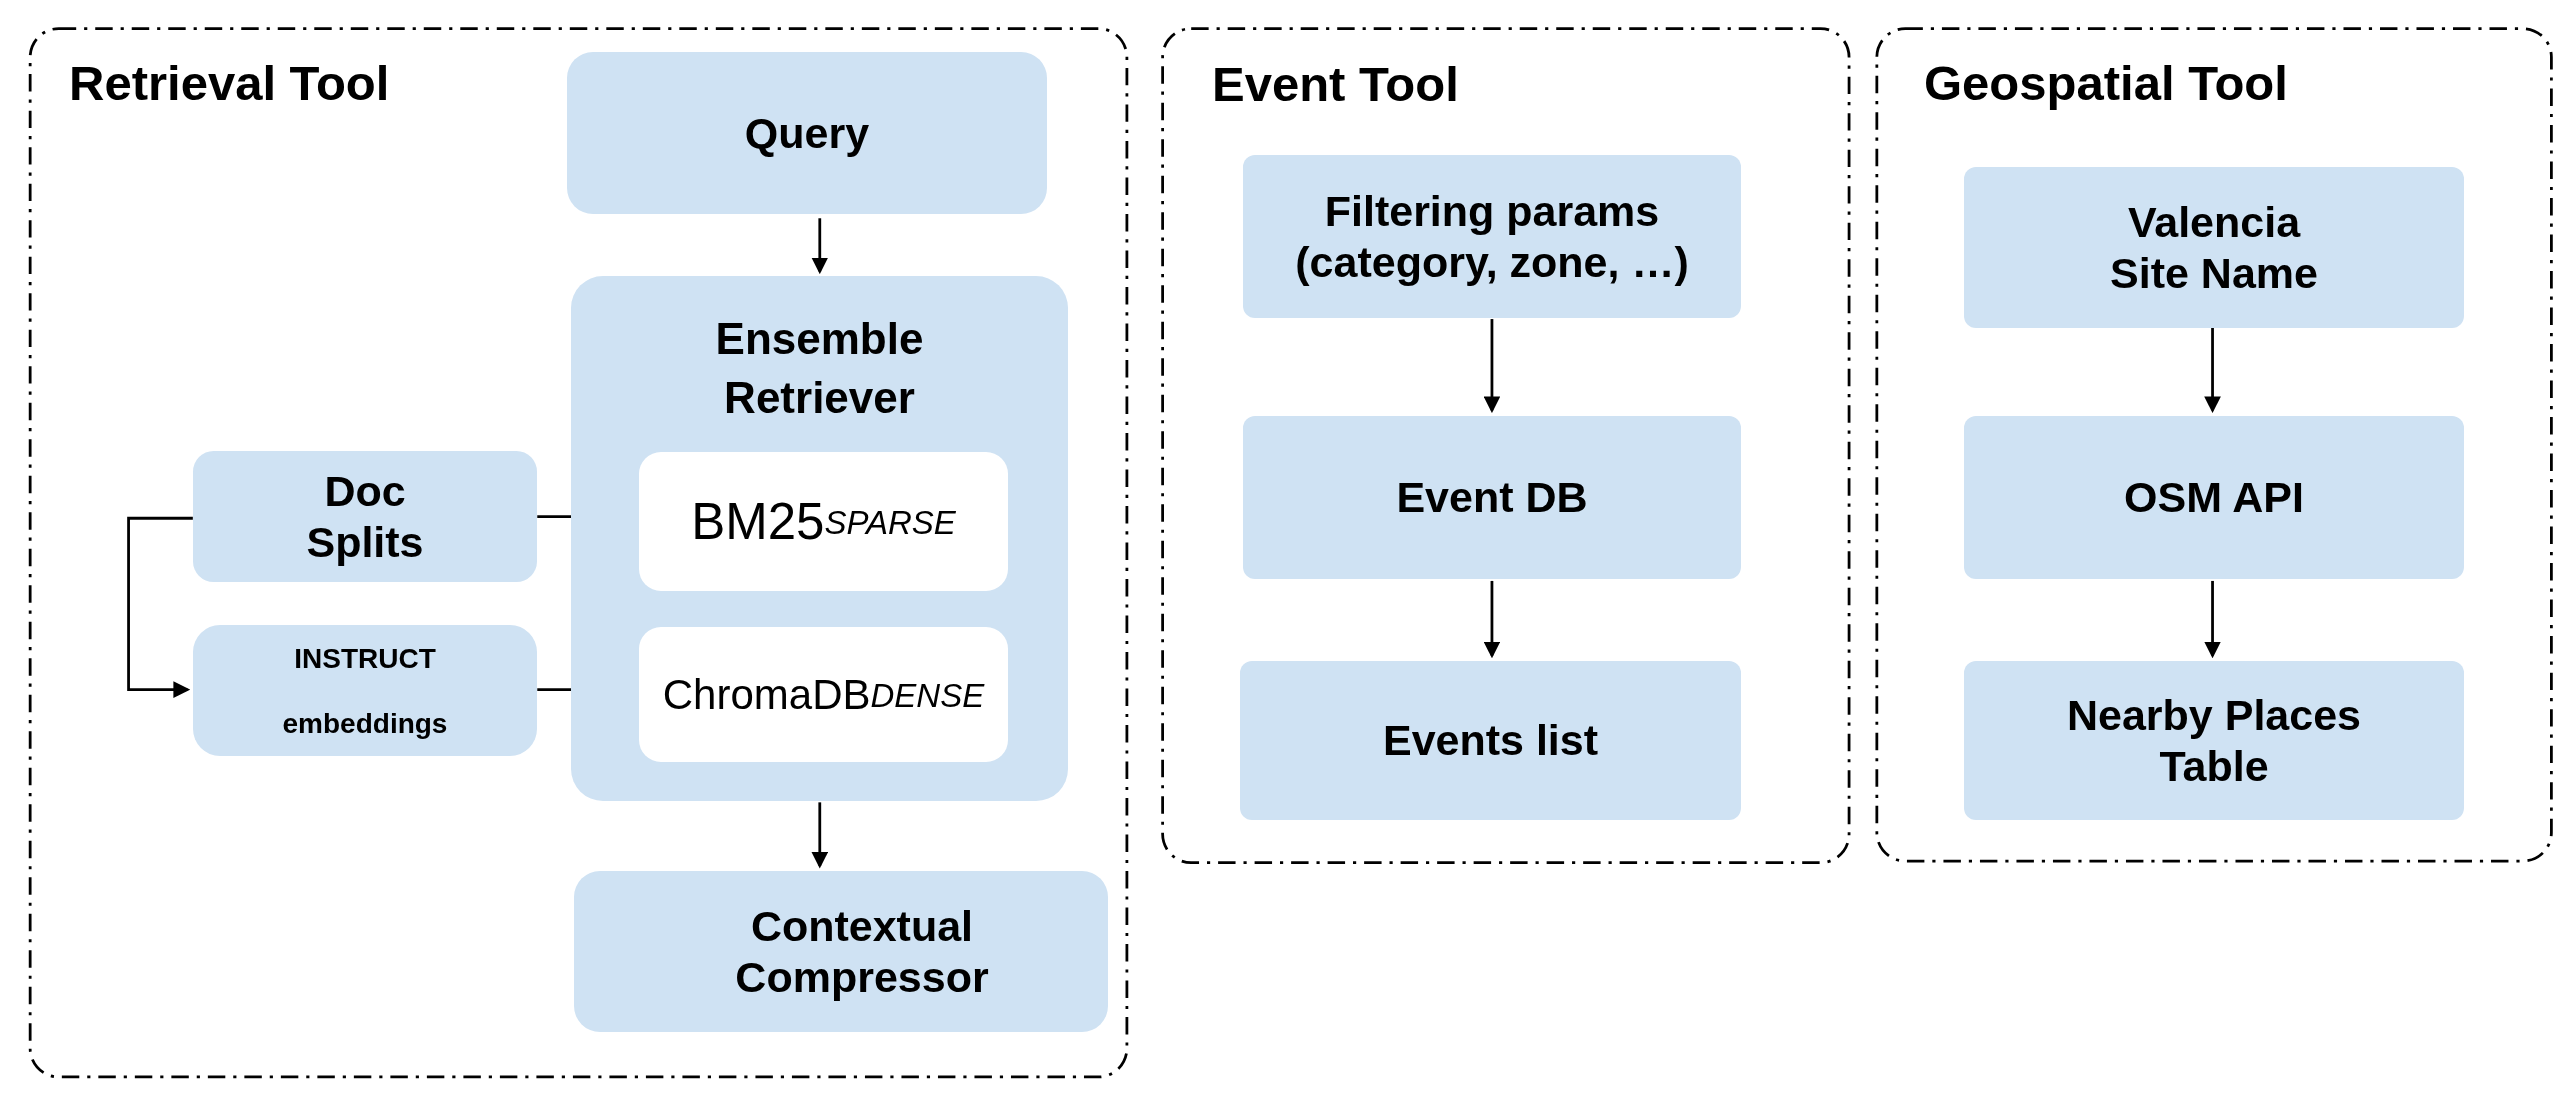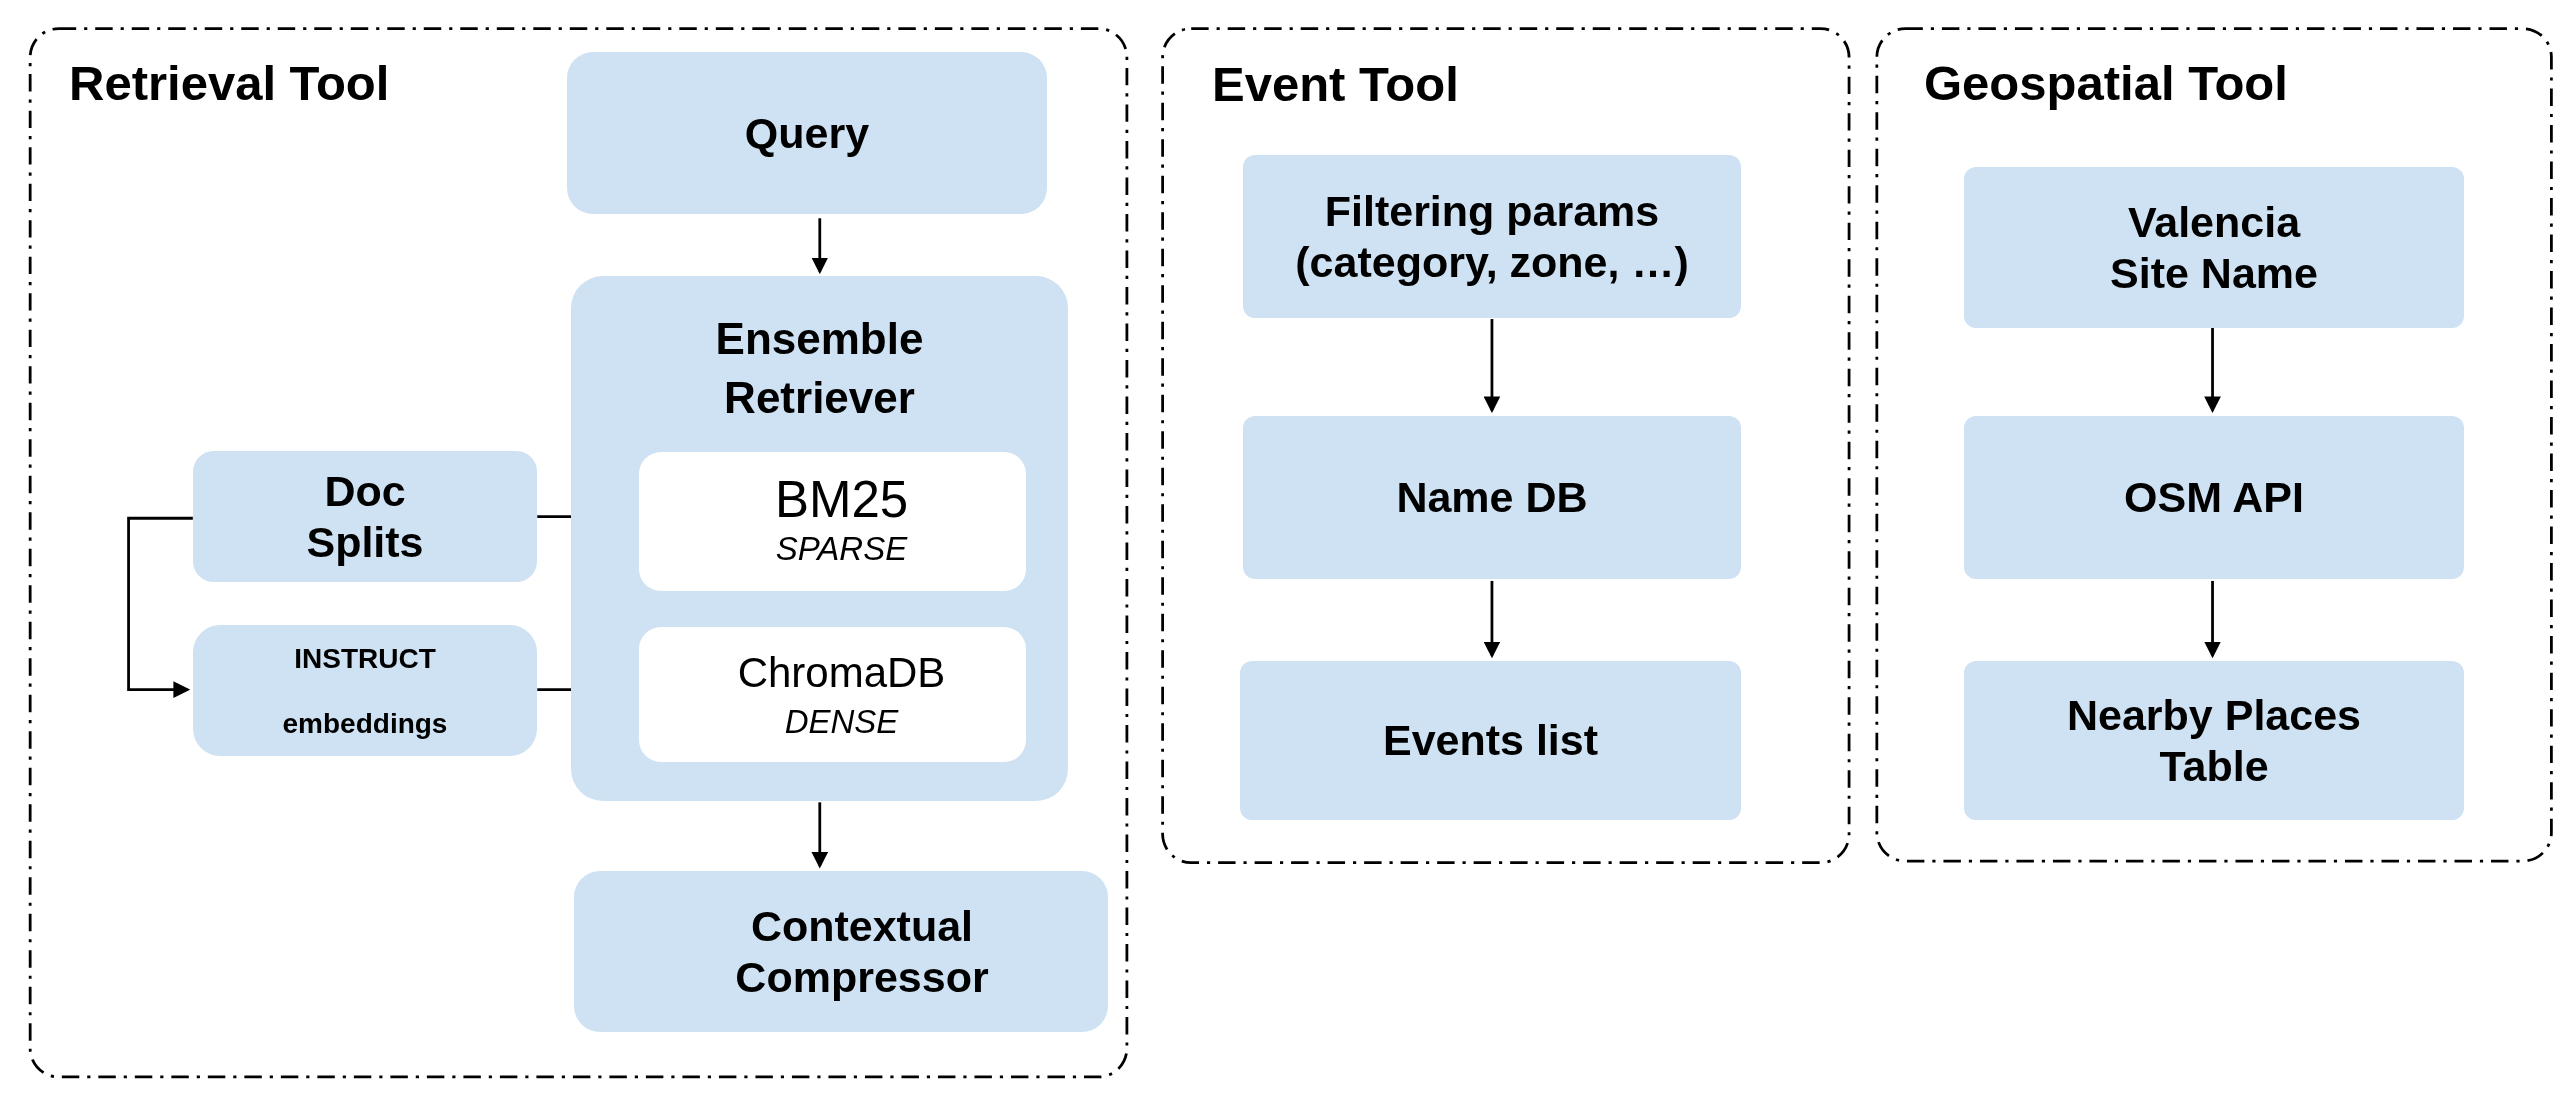--- a/index.html
+++ b/index.html
@@ -34,24 +34,23 @@
     text-align:center;
     white-space:pre-line;
     background:var(--node-fill);
     font-weight:700;
     font-size:43px;
     line-height:51px;
     border-radius:12px;
   }
   .box.inner{
     background:var(--inner-fill);
-    flex-direction:column;
+    flex-direction:row;
     font-weight:400;
     border-radius:22px;
-    padding-left:18px;
   }
   .box.top-label{
     align-items:flex-start;
     justify-content:center;
   }
   .big-name{font-size:51px;line-height:52px;font-weight:400;}
   .sub-type{font-style:italic;font-size:33px;line-height:40px;font-weight:400;margin-top:3.2px;}
 </style>
 </head>
 <body>
@@ -106,21 +105,21 @@
 embeddings</div>
 
   <div class="box" style="left:574px;top:871px;width:492px;height:161px;border-radius:26px;padding-left:42px;">Contextual
 Compressor</div>
 
   <div class="panel-title" style="left:1212px;top:60px;">Event Tool</div>
 
   <div class="box" style="left:1243px;top:155px;width:498px;height:163px;">Filtering params
 (category, zone, …)</div>
 
-  <div class="box" style="left:1243px;top:416px;width:498px;height:163px;">Name DB</div>
+  <div class="box" style="left:1243px;top:416px;width:498px;height:163px;">Event DB</div>
 
   <div class="box" style="left:1240px;top:661px;width:501px;height:159px;">Events list</div>
 
   <div class="panel-title" style="left:1924px;top:59px;">Geospatial Tool</div>
 
   <div class="box" style="left:1964px;top:167px;width:500px;height:161px;">Valencia
 Site Name</div>
 
   <div class="box" style="left:1964px;top:416px;width:500px;height:163px;">OSM API</div>
 

